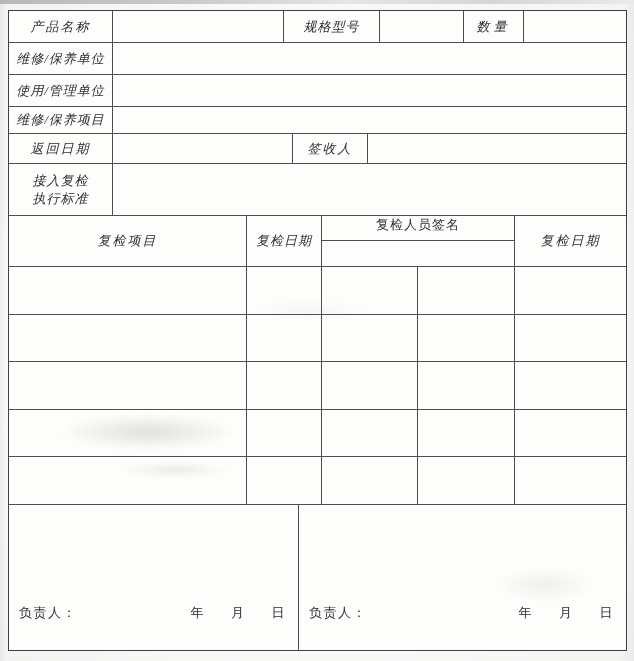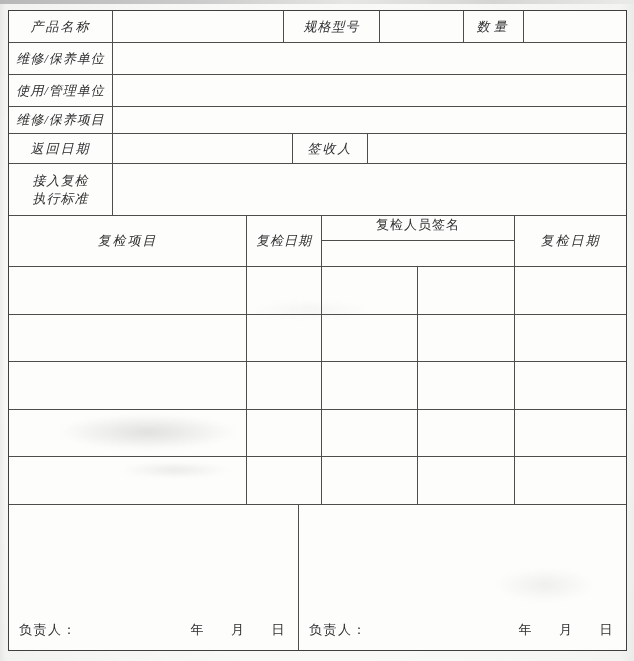--- a/index.html
+++ b/index.html
@@ -51,21 +51,21 @@
   .sign-bottom{flex:1;display:flex;}
   .sign-bottom .cell{height:100%;}
   .data-rows{flex:1 1 auto;display:flex;flex-direction:column;}
   .data-row{flex:1;display:flex;border-bottom:1px solid var(--line);box-sizing:border-box;}
   
   .opinion-row{flex:0 0 145px;display:flex;border-bottom:none;}
   .opinion{position:relative;box-sizing:border-box;border-right:1px solid var(--line);}
   .opinion.last{border-right:none;}
   .opinion-label{position:absolute;top:10px;left:10px;font-size:13px;letter-spacing:1.5px;}
   .opinion-footer{
-    position:absolute;bottom:11px;left:10px;right:10px;
+    position:absolute;bottom:28px;left:10px;right:10px;
     display:flex;justify-content:space-between;align-items:center;
     font-size:13px;letter-spacing:1.5px;gap:12px;
   }
   .ymd{display:flex;gap:26px;padding-right:2px;}
   
   .smudge{position:absolute;pointer-events:none;filter:blur(2px);}
   .sm1{left:58px;top:414px;width:180px;height:36px;
        background:radial-gradient(ellipse at 50% 50%,rgba(110,110,110,0.20),rgba(110,110,110,0) 70%);}
   .sm2{left:120px;top:462px;width:110px;height:16px;
        background:radial-gradient(ellipse at 50% 50%,rgba(120,120,120,0.14),rgba(120,120,120,0) 70%);}

